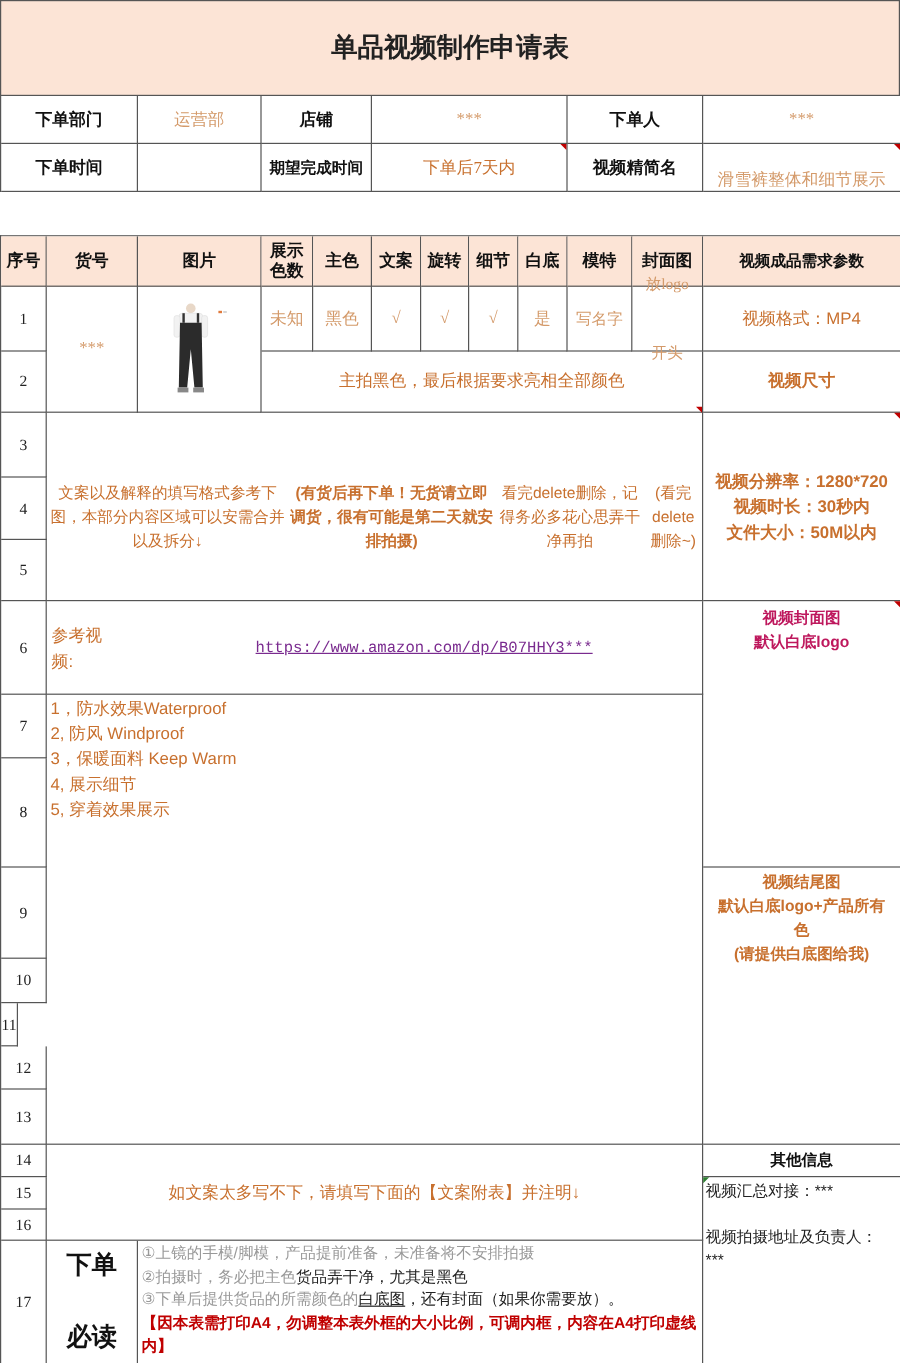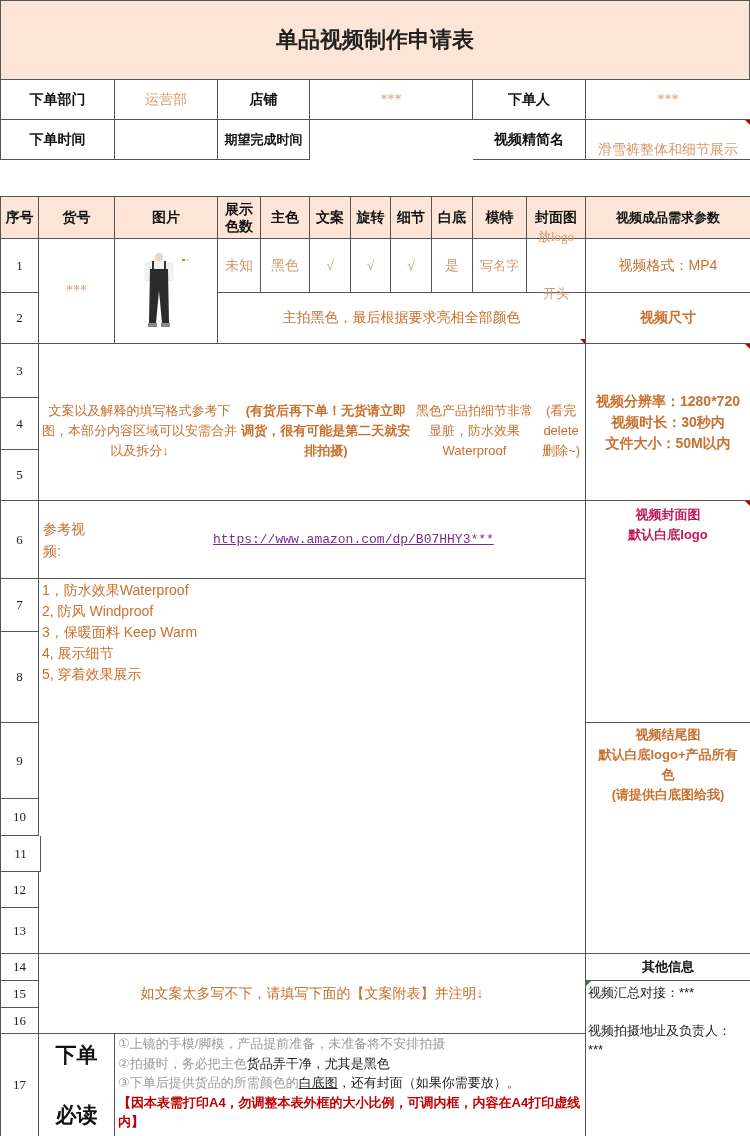--- a/index.html
+++ b/index.html
@@ -48,20 +48,24 @@
 
   <div class="cell lbl" style="left:0;top:40px;width:114px;height:40px;">
       <span>下单时间</span>
     </div>
   <div class="cell val" style="left:114px;top:40px;width:103px;height:40px;">
       <span></span>
     </div>
   <div class="cell lbl" style="left:217px;top:40px;width:92px;height:40px;font-size:13px;">
       <span>期望完成时间</span>
     </div>
+  <div class="cell val orange" style="left:309px;top:40px;width:163px;height:40px;color:#c8702e;">
+      <span>下单后7天内</span>
+      <i class="tri"></i>
+    </div>
   <div class="cell lbl" style="left:472px;top:40px;width:113px;height:40px;">
       <span>视频精简名</span>
     </div>
   <div class="cell val" style="left:585px;top:40px;width:165px;height:40px;align-items:flex-end;">
       <span>滑雪裤整体和细节展示</span>
       <i class="tri"></i>
     </div>
 </div>
 
 <div class="abs" style="left:0;top:196px;width:750px;height:940px;border-top:1.5px solid #555;border-left:1.5px solid #555;">
@@ -127,21 +131,21 @@
     </div>
   <div class="cell num" style="left:0;top:435px;width:38px;height:91px;">
       <span>8</span>
     </div>
   <div class="cell num" style="left:0;top:526px;width:38px;height:76px;">
       <span>9</span>
     </div>
   <div class="cell num" style="left:0;top:602px;width:38px;height:37px;">
       <span>10</span>
     </div>
-  <div class="cell num" style="left:0;top:639px;width:40px;height:36px;">
+  <div class="cell num" style="left:0;top:639px;width:14px;height:36px;">
       <span>11</span>
     </div>
   <div class="cell num" style="left:0;top:675px;width:38px;height:36px;justify-content:center;">
       <span>12</span>
     </div>
   <div class="cell num" style="left:0;top:711px;width:38px;height:46px;">
       <span>13</span>
     </div>
   <div class="cell num" style="left:0;top:757px;width:38px;height:27px;">
       <span>14</span>
@@ -210,21 +214,21 @@
       <i class="tri" style="top:auto;bottom:-1px;"></i>
     </div>
   <div class="cell sans" style="left:585px;top:96px;width:165px;height:51px;font-size:14px;font-weight:bold;color:#c8702e;">
       <span>视频尺寸</span>
     </div>
 
   <div class="cell sans" style="left:38px;top:147px;width:547px;height:157px;flex-direction:row;justify-content:flex-start;padding-top:18px;font-size:13px;color:#c8702e;line-height:20px;">
     <span>文案以及解释的填写格式参考下图，本部分内容区域可以安需合并以及拆分↓</span>
     <span style="height:16px;"></span>
     <span style="font-weight:bold;">(有货后再下单！无货请立即调货，很有可能是第二天就安排拍摄)</span>
-    <span>黑色产品拍细节非常显脏，防水效果Waterproof</span>
+    <span>看完delete删除，记得务必多花心思弄干净再拍</span>
     <span style="height:14px;"></span>
     <span>(看完delete删除~)</span>
   </div>
   <div class="cell sans" style="left:585px;top:147px;width:165px;height:157px;flex-direction:column;font-size:14px;font-weight:bold;color:#c8702e;line-height:21px;">
     <span>视频分辨率：1280*720</span>
     <span>视频时长：30秒内</span>
     <span>文件大小：50M以内</span>
     <i class="tri"></i>
   </div>
 

